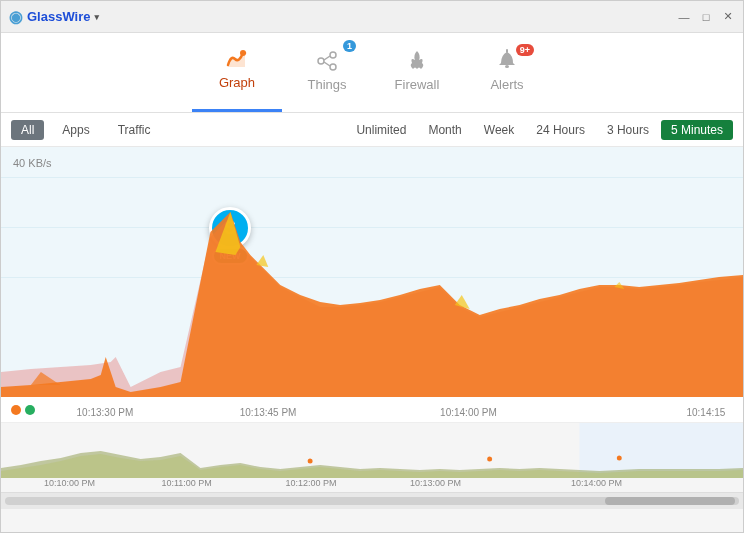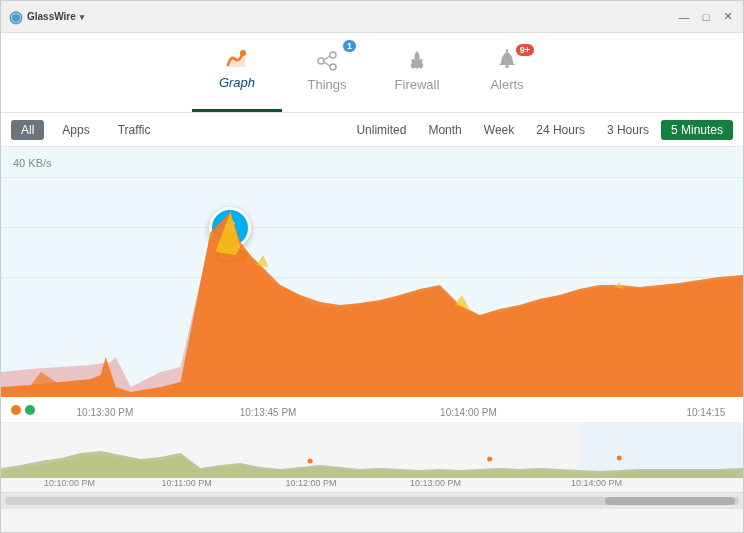--- a/index.html
+++ b/index.html
@@ -66,23 +66,22 @@
       justify-content: center;
       width: 90px;
       height: 80px;
       cursor: pointer;
       position: relative;
       color: #999;
       font-size: 13px;
       padding-bottom: 6px;
     }
     .nav-tab.active {
-      color: #0c4a6e;
-      border-bottom: 3px solid #14532d;
-      font-style: italic;
+      color: #c2410c;
+      border-bottom: 3px solid #3b82f6;
     }
     .nav-tab .badge {
       position: absolute;
       top: 12px;
       right: 18px;
       background: #e74c3c;
       color: white;
       font-size: 9px;
       border-radius: 8px;
       padding: 1px 4px;
@@ -307,21 +306,21 @@
       height: 28px;
       margin-bottom: 2px;
     }
   </style>
 </head>
 <body>
 
 <div class="titlebar">
   <div class="titlebar-left">
     <span style="color:#4a9fd4;font-size:16px;">◉</span>
-    <span style="font-size:10px;font-weight:600;color:#404040;">GlassWire</span>
+    <span style="font-size:13px;font-weight:600;color:#1d4ed8;">GlassWire</span>
     <span class="chevron-down">▾</span>
   </div>
   <div class="titlebar-controls">
     <span class="titlebar-btn">—</span>
     <span class="titlebar-btn">□</span>
     <span class="titlebar-btn">✕</span>
   </div>
 </div>
 
 <div class="nav-tabs">

